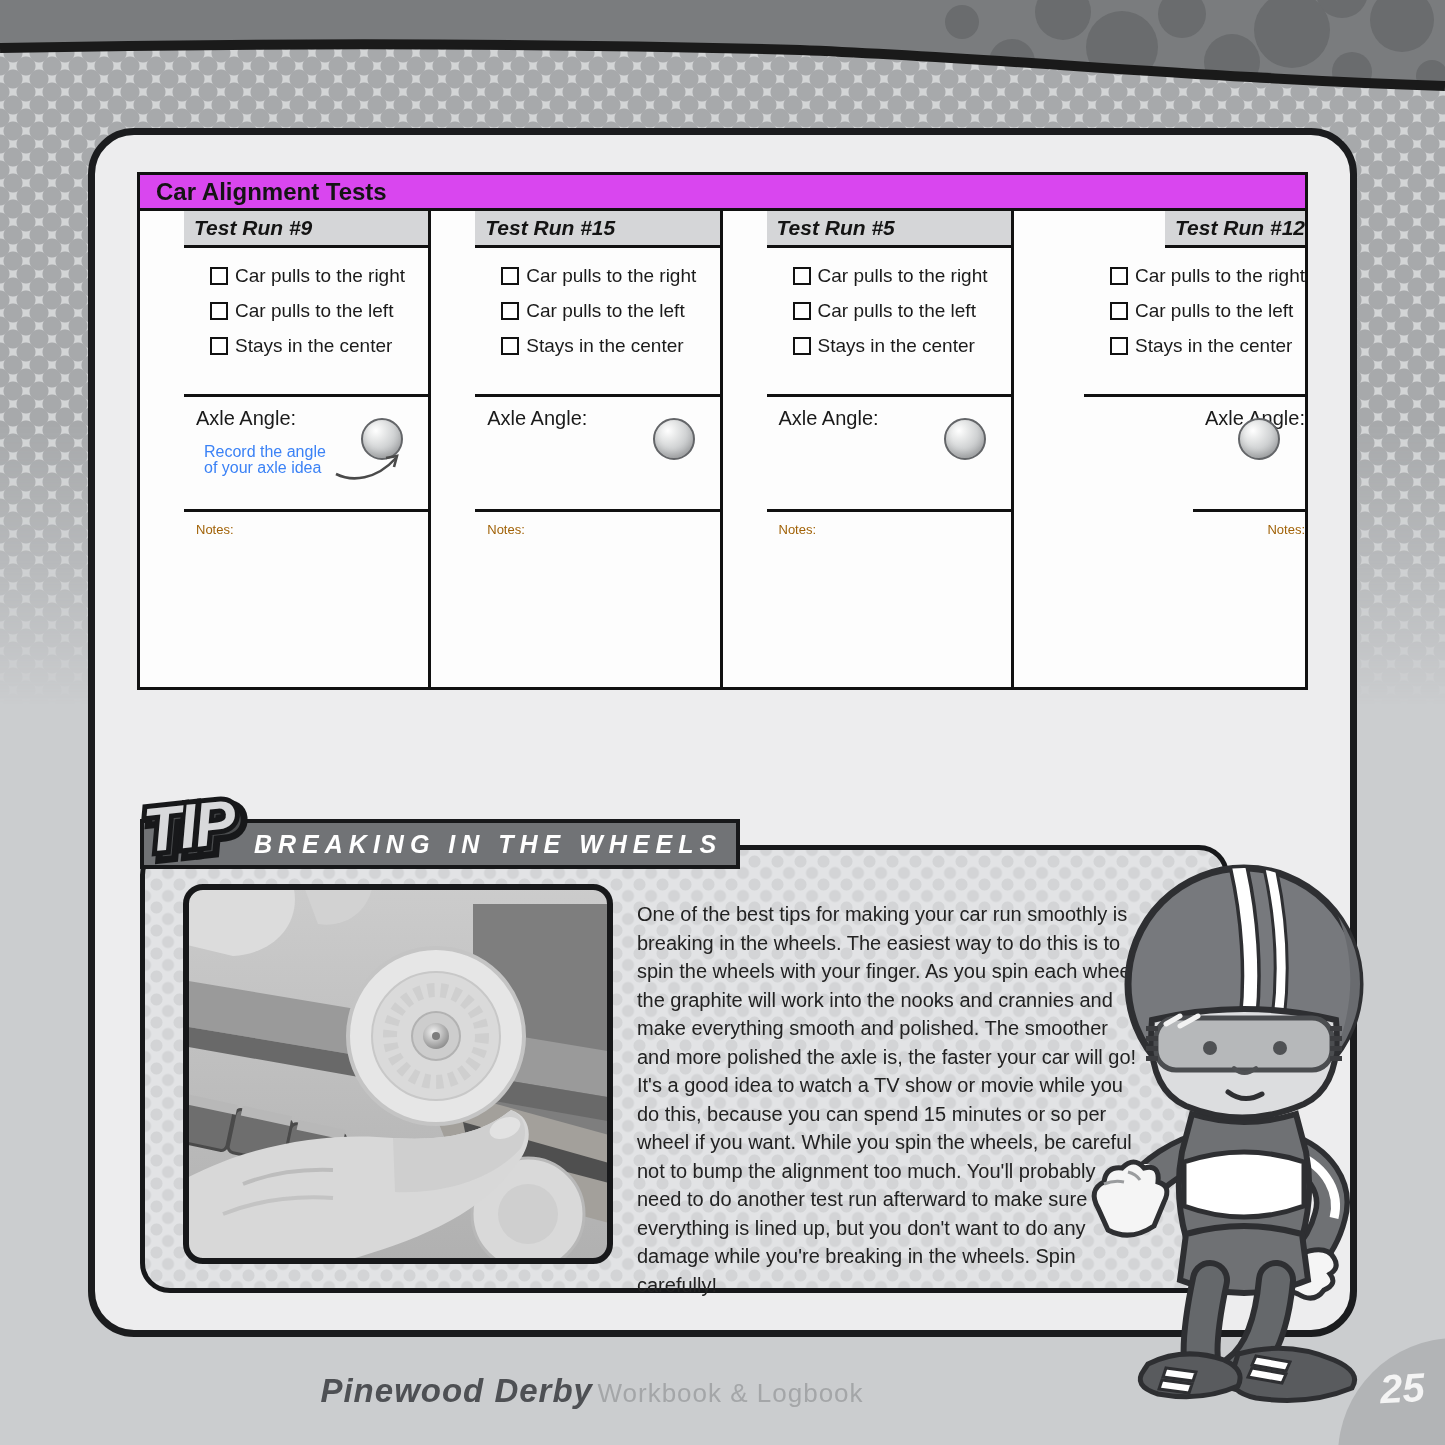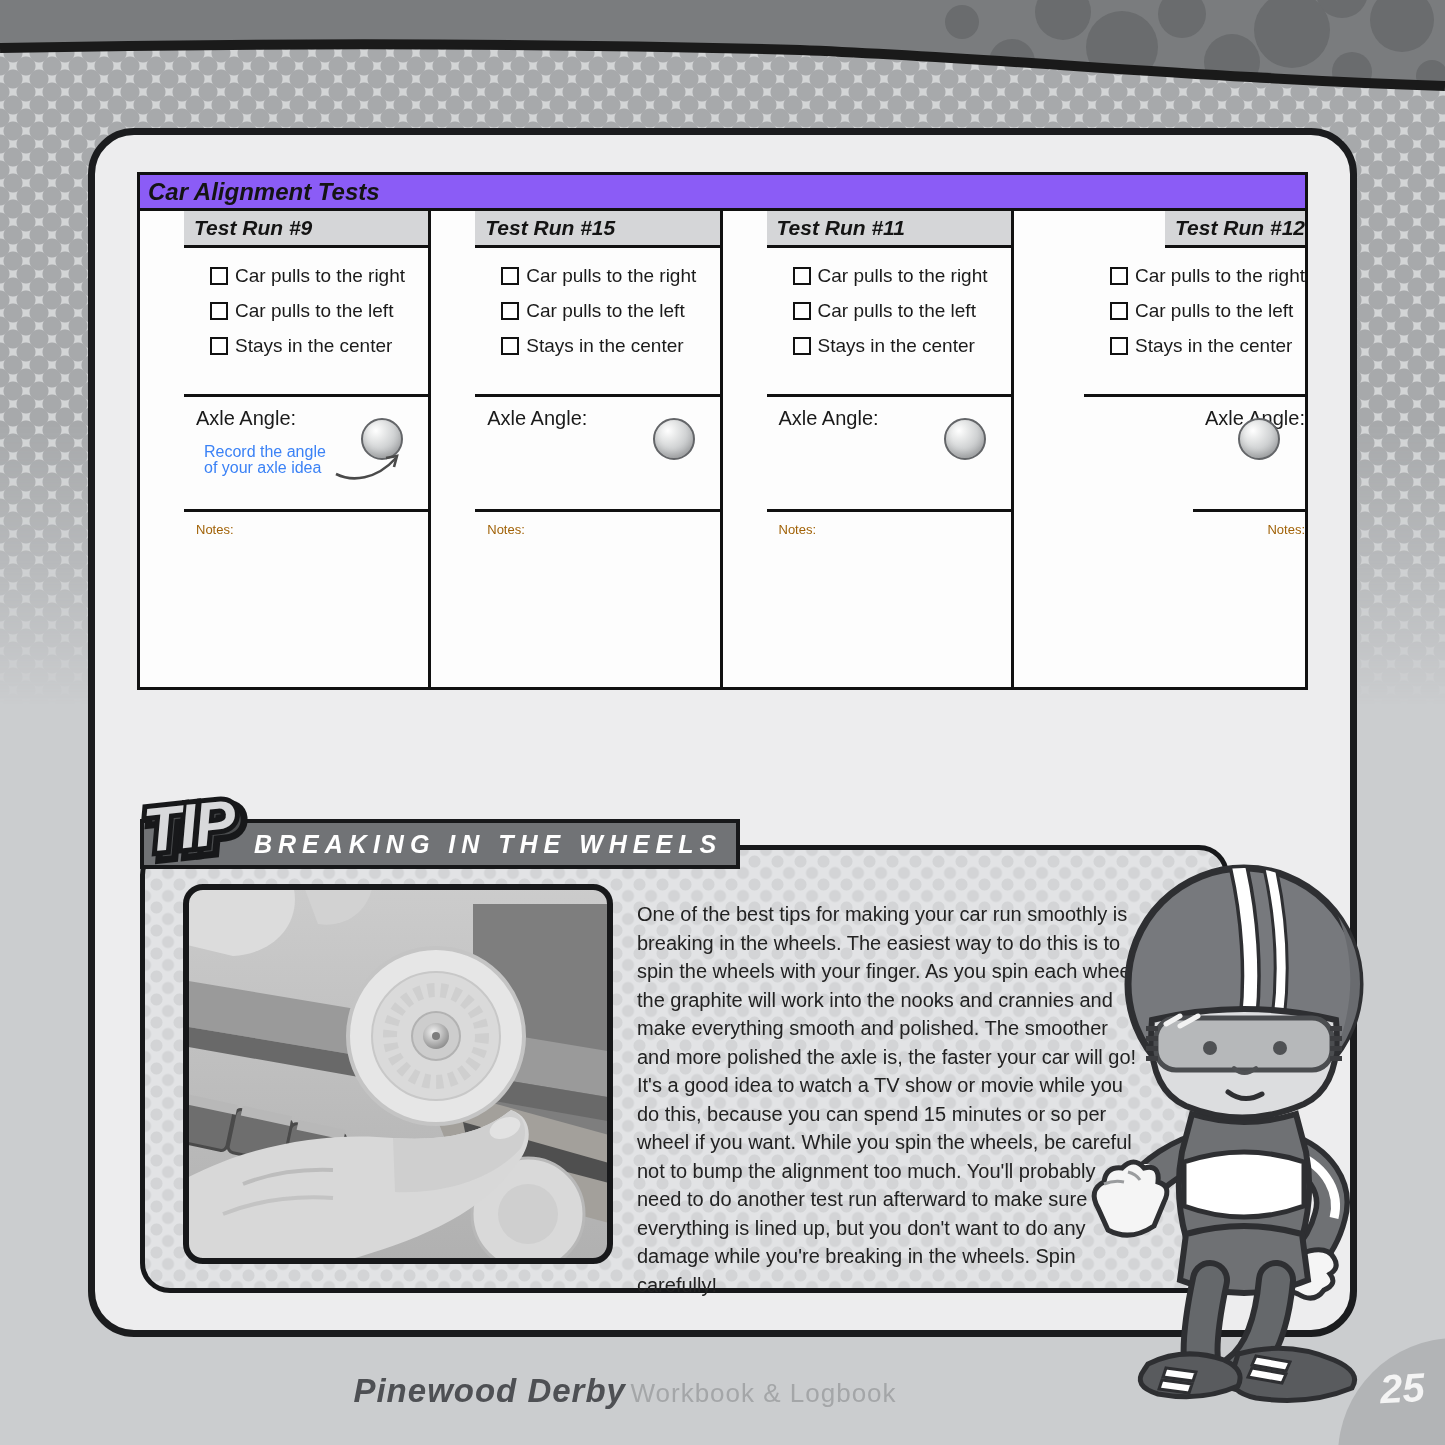--- a/index.html
+++ b/index.html
@@ -27,23 +27,23 @@
     box-sizing:border-box; background:#ededee;
     border:7px solid #1b1c1e; border-radius:46px;
   }
   
   .alignment-table {
     position:absolute; left:137px; top:172px; width:1171px; height:518px;
     box-sizing:border-box; border:3px solid #111; background:#fdfdfd;
     display:flex; flex-direction:column;
   }
   .t-title {
-    height:33px; flex:0 0 33px; background:#8b5cf6; border-bottom:3px solid #111;
-    font-style:italic; font-weight:bold; font-size:24px; color:#141414;
-    line-height:33px; padding-left:8px;
+    height:33px; flex:0 0 33px; background:#d946ef; border-bottom:3px solid #111;
+    font-weight:bold; font-size:24px; color:#141414;
+    line-height:33px; padding-left:16px;
   }
   .t-cols { flex:1; display:flex; }
   .t-col { width:25%; display:flex; flex-direction:column; border-right:3px solid #111; box-sizing:border-box;padding-left:44px; }
   .t-col:last-child { border-right:none;align-items:flex-end; }
   .t-hdr {
     height:34px; flex:0 0 34px; background:#d5d6d8; border-bottom:3px solid #111;
     font-style:italic; font-weight:bold; font-size:21px; color:#141414;
     line-height:34px; padding-left:10px;
   }
   .t-checks { height:129px; flex:0 0 129px; border-bottom:3px solid #111; padding:17px 0 0 13px; }
@@ -81,21 +81,21 @@
     letter-spacing:6px; line-height:42px; padding-left:110px; white-space:nowrap;
   }
   .tip-badge { position:absolute; left:128px; top:770px; }
   .photo-frame { position:absolute; left:183px; top:884px; }
   .tip-text {
     position:absolute; left:637px; top:880px; width:508px;
     font-size:20px; line-height:28.5px; color:#222; 
   }
   .character { position:absolute; left:1088px; top:856px; }
   
-  .footer { position:absolute; left:0; top:1372px; width:1184px; text-align:center; white-space:nowrap;margin-left:33px; }
+  .footer { position:absolute; left:0; top:1372px; width:1184px; text-align:center; white-space:nowrap; }
   .footer-title { font-size:33px; font-weight:bold; font-style:italic; color:#4e5054; letter-spacing:1px; }
   .footer-sub { font-size:26px; color:#a4a6a8; letter-spacing:1px; }
   .page-circle {
     position:absolute; left:1338px; top:1338px; width:235px; height:235px;
     border-radius:50%; background:#b2b4b6;
   }
   .page-number {
     position:absolute; left:42px; top:28px; font-size:40px; font-weight:bold; font-style:italic;
     color:#f4f4f4; transform:rotate(-3deg);
   }
@@ -187,21 +187,21 @@
             </div>
         </div>
         <div class="t-axle">
           <span class="axle-label">Axle Angle:</span>
           <div class="sphere"></div>
         </div>
         <div class="t-notes"><span>Notes:</span></div>
       </div>
 
       <div class="t-col">
-        <div class="t-hdr">Test Run #11</div>
+        <div class="t-hdr">Test Run #5</div>
         <div class="t-checks">
           <div class="check-item">
               <span class="checkbox"></span>
               <span>Car pulls to the right</span>
             </div>
           <div class="check-item">
               <span class="checkbox"></span>
               <span>Car pulls to the left</span>
             </div>
           <div class="check-item">

